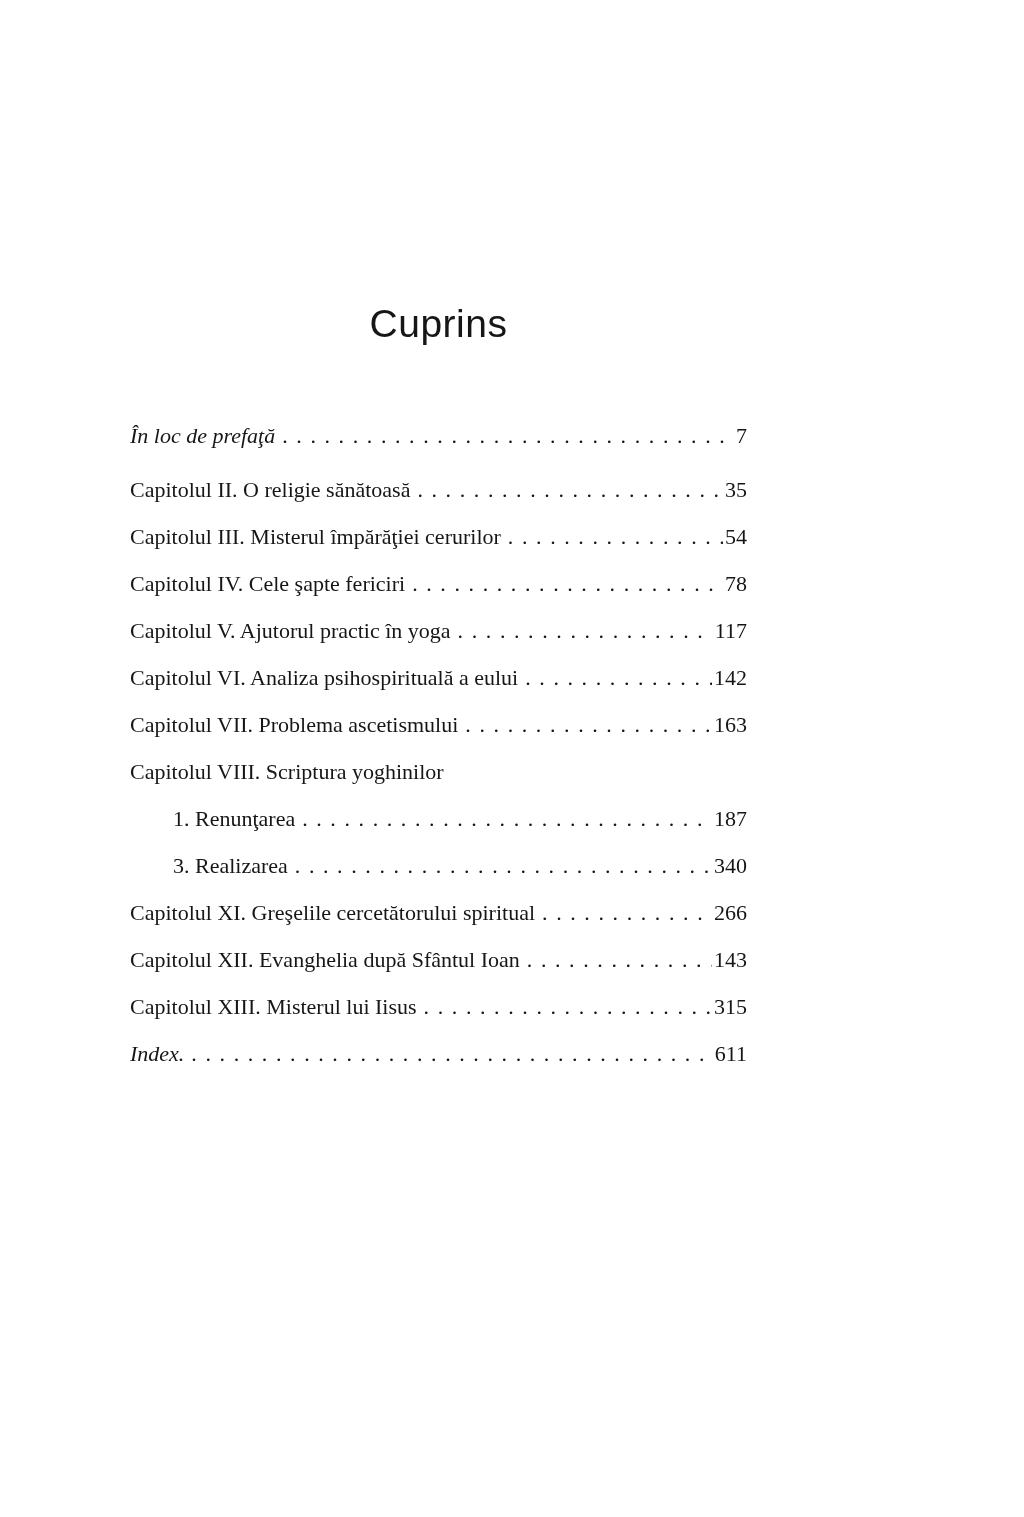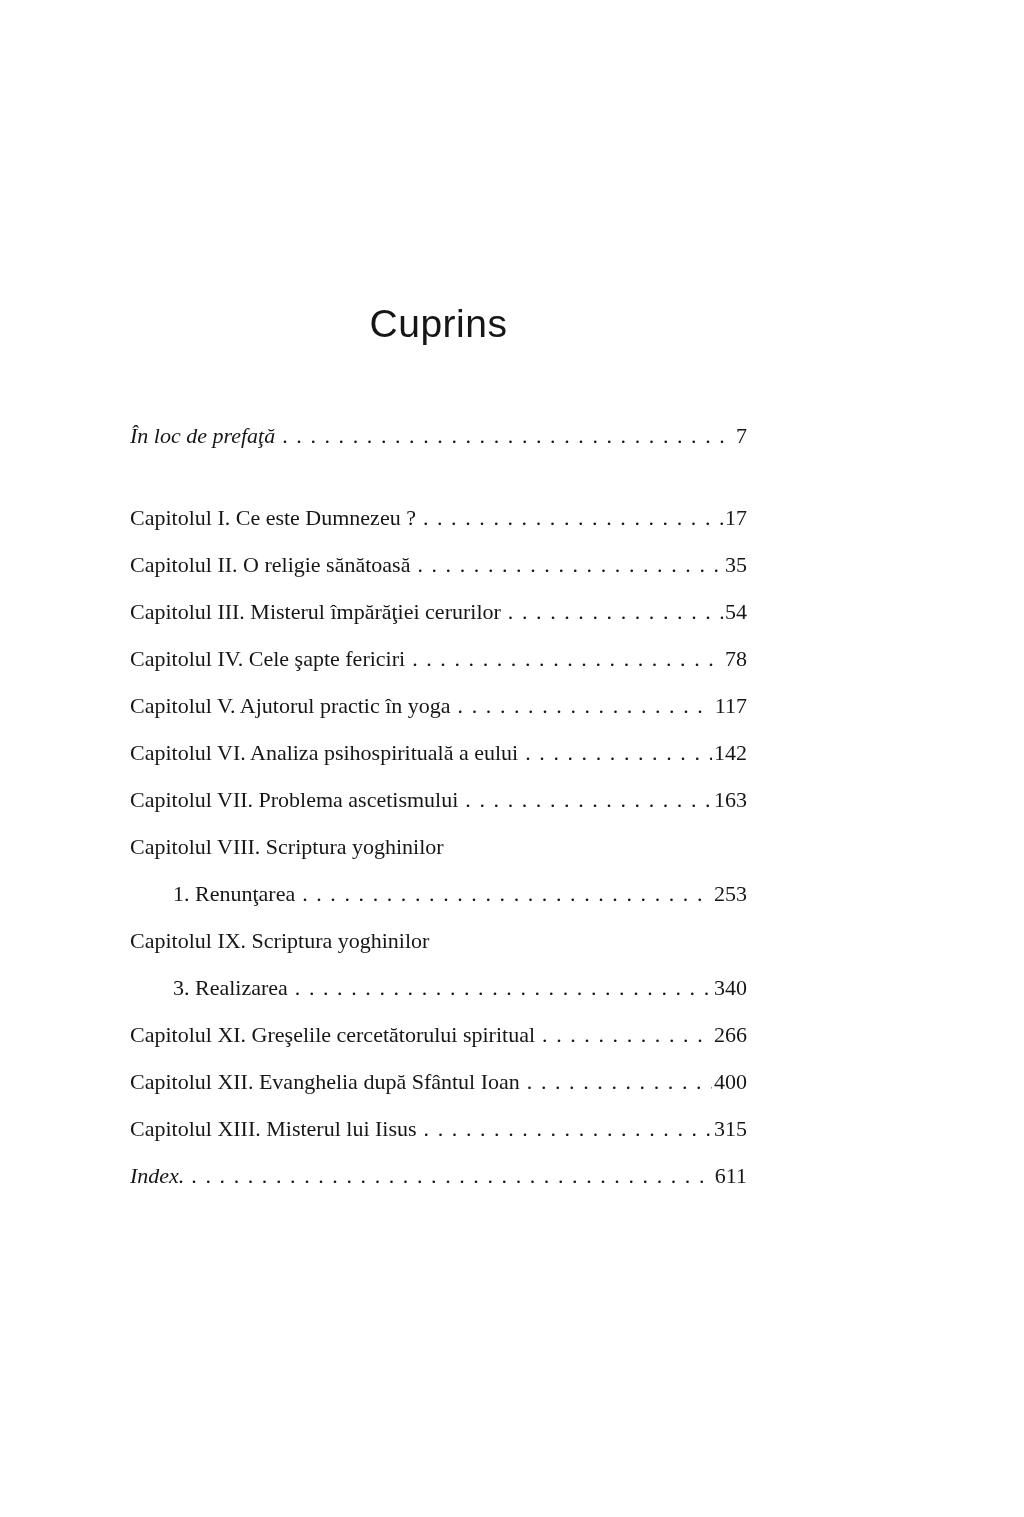--- a/index.html
+++ b/index.html
@@ -30,21 +30,21 @@
     margin: 0 0 74px 0;
   }
   .toc {
     font-size: 22px;
   }
   .row {
     display: flex;
     line-height: 30px;
     margin: 0 0 17px 0;
   }
-  .row.first { margin-bottom: 52px; }
+  .row.first { margin-bottom: 24px; }
   .row.last  { margin-top: 8px; }
   .row.sub   { padding-left: 43px; }
   .row.italic .label { font-style: italic; }
   .label { white-space: nowrap; }
   .leader {
     flex: 1;
     min-width: 0;
     overflow: hidden;
     white-space: nowrap;
     margin: 0 2px 0 7px;
@@ -64,25 +64,20 @@
   <h1 class="title">Cuprins</h1>
 
   <div class="toc">
 
     <div class="row first italic">
       <span class="label">În loc de prefaţă</span>
       <span class="leader"></span>
       <span class="num">7</span>
     </div>
 
-    <div class="row">
-      <span class="label">Capitolul I. Ce este Dumnezeu ?</span>
-      <span class="leader"></span>
-      <span class="num">17</span>
-    </div>
 
     <div class="row">
       <span class="label">Capitolul II. O religie sănătoasă</span>
       <span class="leader"></span>
       <span class="num">35</span>
     </div>
 
     <div class="row">
       <span class="label">Capitolul III. Misterul împărăţiei cerurilor</span>
       <span class="leader"></span>
@@ -115,47 +110,42 @@
 
     <div class="row nopage">
       <span class="label">Capitolul VIII. Scriptura yoghinilor</span>
       <span class="leader"></span>
       <span class="num"></span>
     </div>
 
     <div class="row sub">
       <span class="label">1. Renunţarea</span>
       <span class="leader"></span>
-      <span class="num">253</span>
+      <span class="num">187</span>
     </div>
 
-    <div class="row nopage">
-      <span class="label">Capitolul IX. Scriptura yoghinilor</span>
-      <span class="leader"></span>
-      <span class="num"></span>
-    </div>
 
 
 
     <div class="row sub">
       <span class="label">3. Realizarea</span>
       <span class="leader"></span>
       <span class="num">340</span>
     </div>
 
     <div class="row">
       <span class="label">Capitolul XI. Greşelile cercetătorului spiritual</span>
       <span class="leader"></span>
       <span class="num">266</span>
     </div>
 
     <div class="row">
       <span class="label">Capitolul XII. Evanghelia după Sfântul Ioan</span>
       <span class="leader"></span>
-      <span class="num">400</span>
+      <span class="num">143</span>
     </div>
 
     <div class="row">
       <span class="label">Capitolul XIII. Misterul lui Iisus</span>
       <span class="leader"></span>
       <span class="num">315</span>
     </div>
 
     <div class="row last italic">
       <span class="label">Index.</span>

